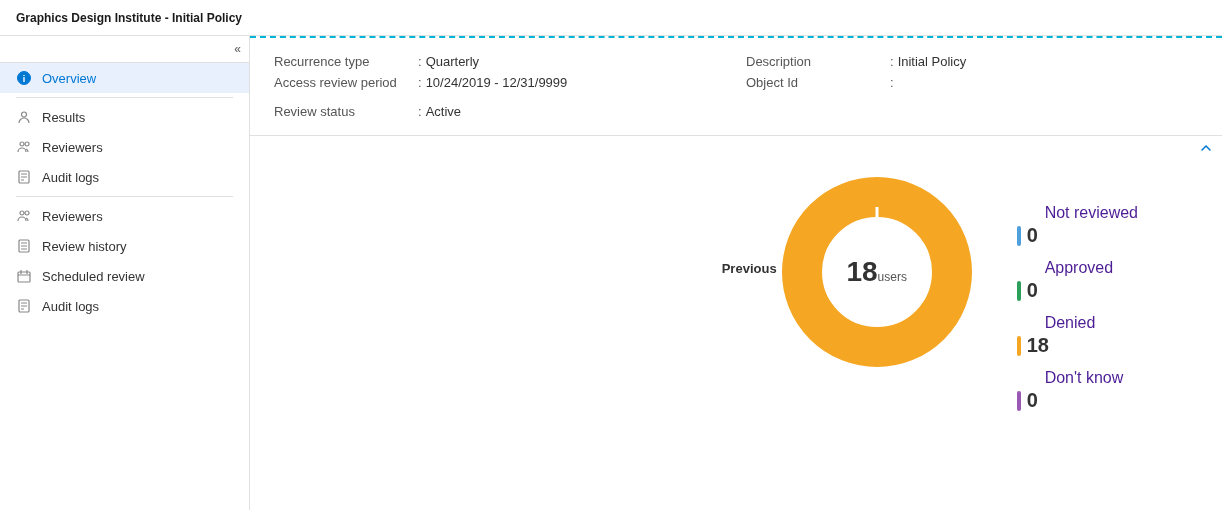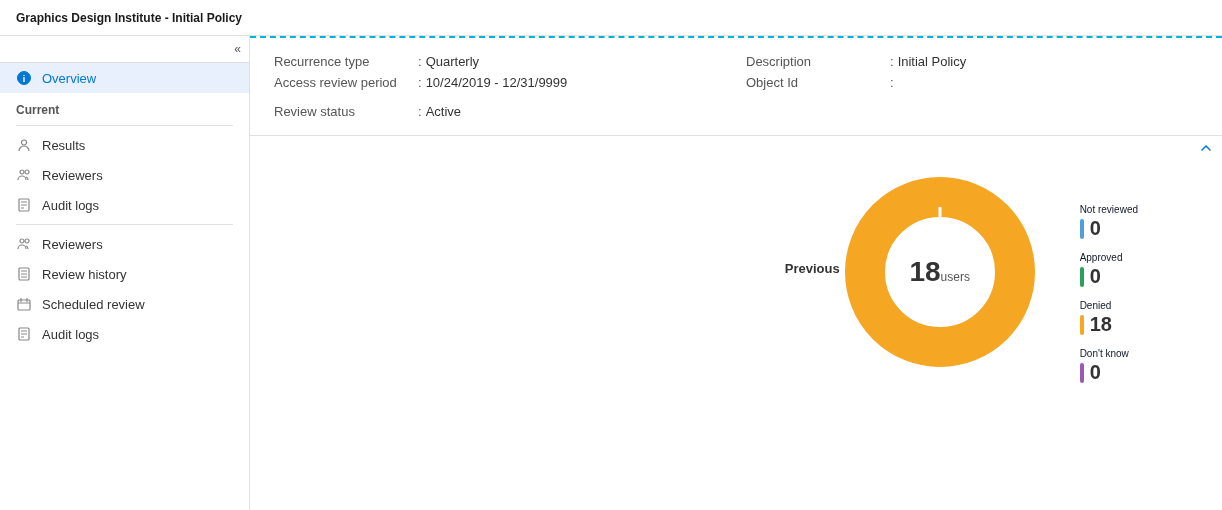--- a/index.html
+++ b/index.html
@@ -163,22 +163,23 @@
       flex-direction: column;
       gap: 12px;
       margin-top: 32px;
     }
     .legend-item {
       display: flex;
       flex-direction: column;
       gap: 2px;
     }
     .legend-label {
-      font-size: 10px;
-      color: #0f172a;
+      font-size: 16px;
+      color: #4c1d95;
+      margin-left: 28px;
     }
     .legend-row {
       display: flex;
       align-items: center;
       gap: 6px;
     }
     .legend-bar {
       width: 4px;
       height: 20px;
       border-radius: 2px;
@@ -207,21 +208,20 @@
     <div class="sidebar-item active">
       <span class="icon">
         <svg width="14" height="14" viewBox="0 0 14 14" fill="none">
           <circle cx="7" cy="7" r="6.5" stroke="#0078d4" fill="#0078d4"></circle>
           <text x="7" y="11" text-anchor="middle" fill="white" font-size="9" font-weight="bold">i</text>
         </svg>
       </span>
       <span>Overview</span>
     </div>
 
-    <div class="sidebar-section-label">Current</div>
     <hr class="sidebar-divider">
 
     <div class="sidebar-item">
       <span class="icon">
         <svg width="14" height="14" viewBox="0 0 14 14" fill="none">
           <circle cx="7" cy="4.5" r="2.5" stroke="#888" stroke-width="1.2"></circle>
           <path d="M2 13c0-2.76 2.24-5 5-5s5 2.24 5 5" stroke="#888" stroke-width="1.2" fill="none"></path>
         </svg>
       </span>
       <span>Results</span>

